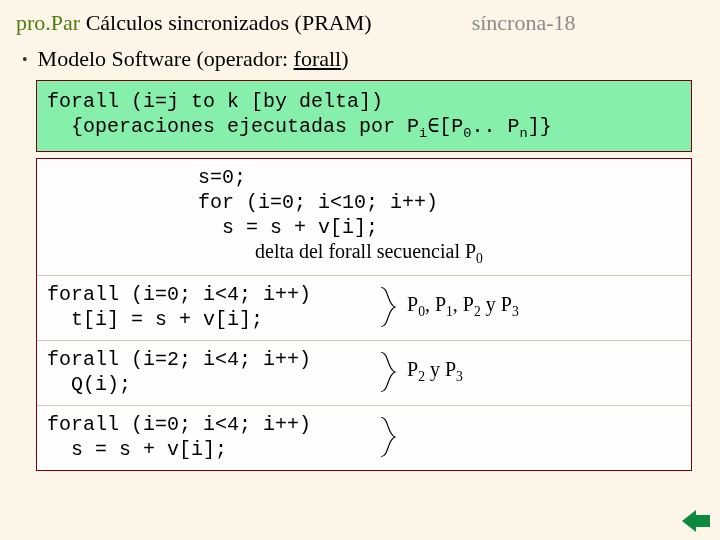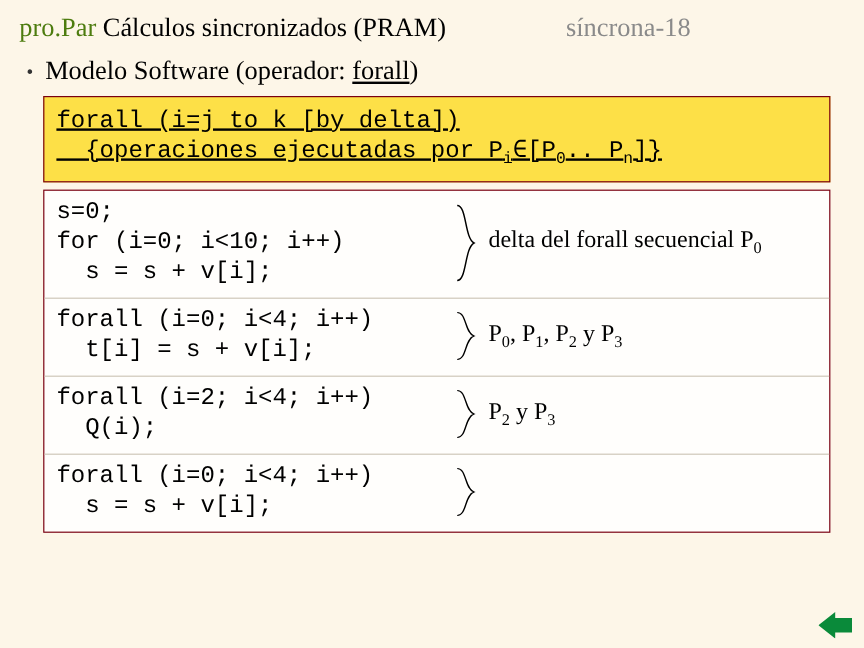--- a/index.html
+++ b/index.html
@@ -34,23 +34,22 @@
     color: #333;
     font-size: 16px;
     margin-right: 10px;
     position: relative;
     top: -1px;
   }
   .ul { text-decoration: underline; }
   .box {
     margin: 0 28px 6px 36px;
     border: 1px solid #7a0010;
-    background: #fde047;
+    background: #86efac;
     padding: 8px 10px;
-    text-decoration: underline;
   }
   .mono {
     font-family: "Courier New", monospace;
     font-size: 20px;
     line-height: 1.25;
     color: #000;
     white-space: pre;
   }
   .box2 {
     margin: 4px 28px 0 36px;
@@ -58,21 +57,21 @@
     background: #fffefc;
     padding: 0;
   }
   .block {
     display: flex;
     align-items: center;
     padding: 6px 10px 8px 10px;
     border-top: 1px solid #cfc8b8;
     position: relative;
   }
-  .block:first-child { border-top: none; }
+  .block:first-child { border-top: none; flex-direction: column; }
   .code-col {
     font-family: "Courier New", monospace;
     font-size: 20px;
     line-height: 1.25;
     white-space: pre;
     width: 332px;
   }
   .brace-col {
     width: 18px;
     position: relative;

